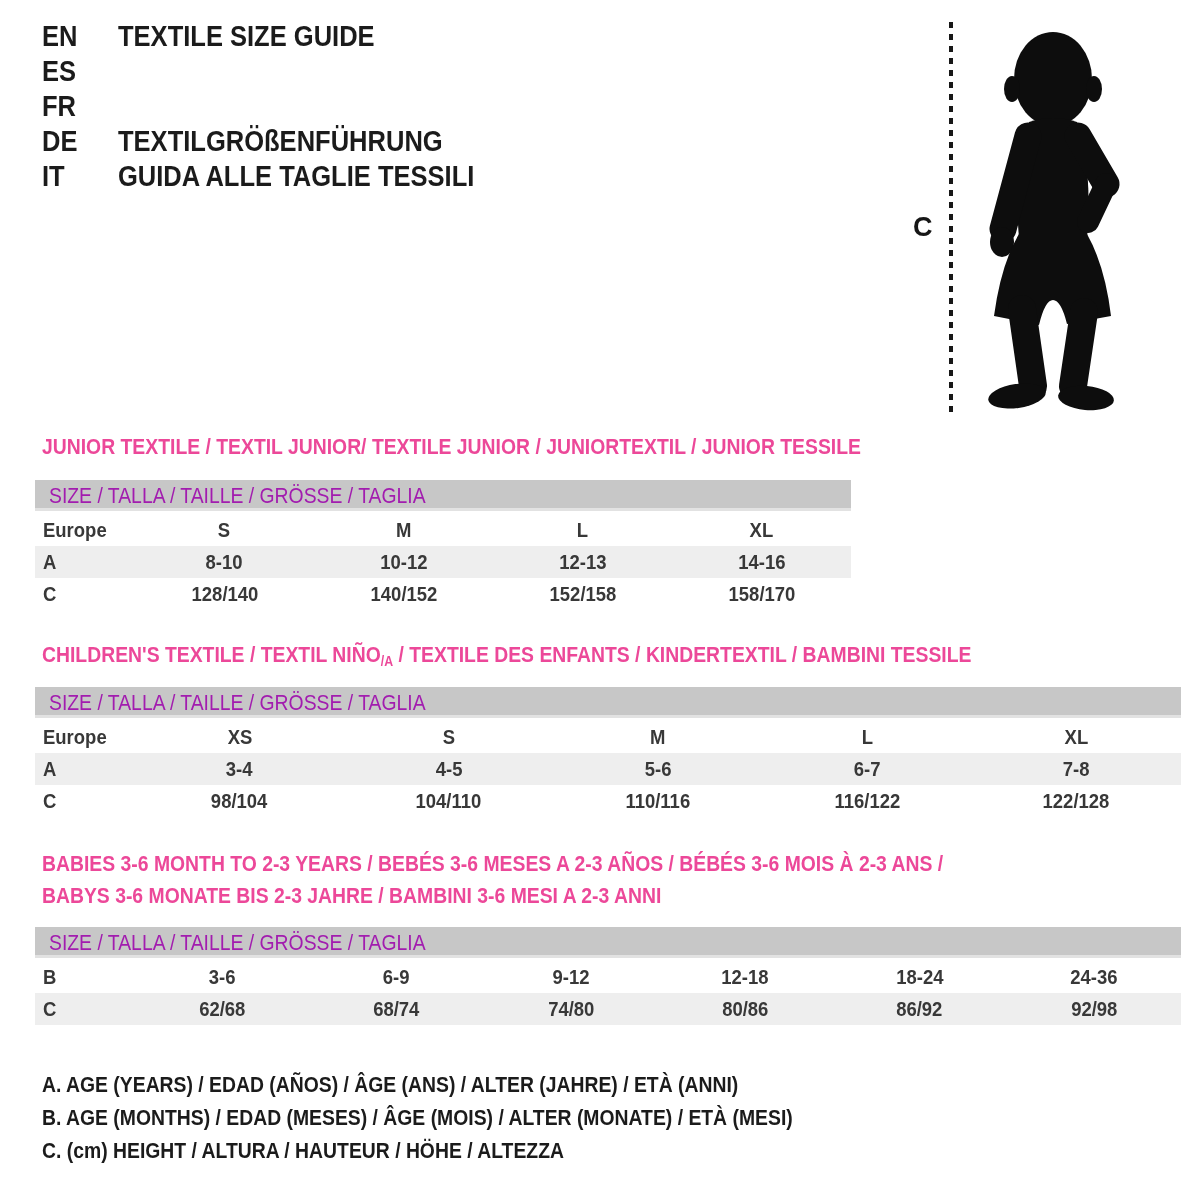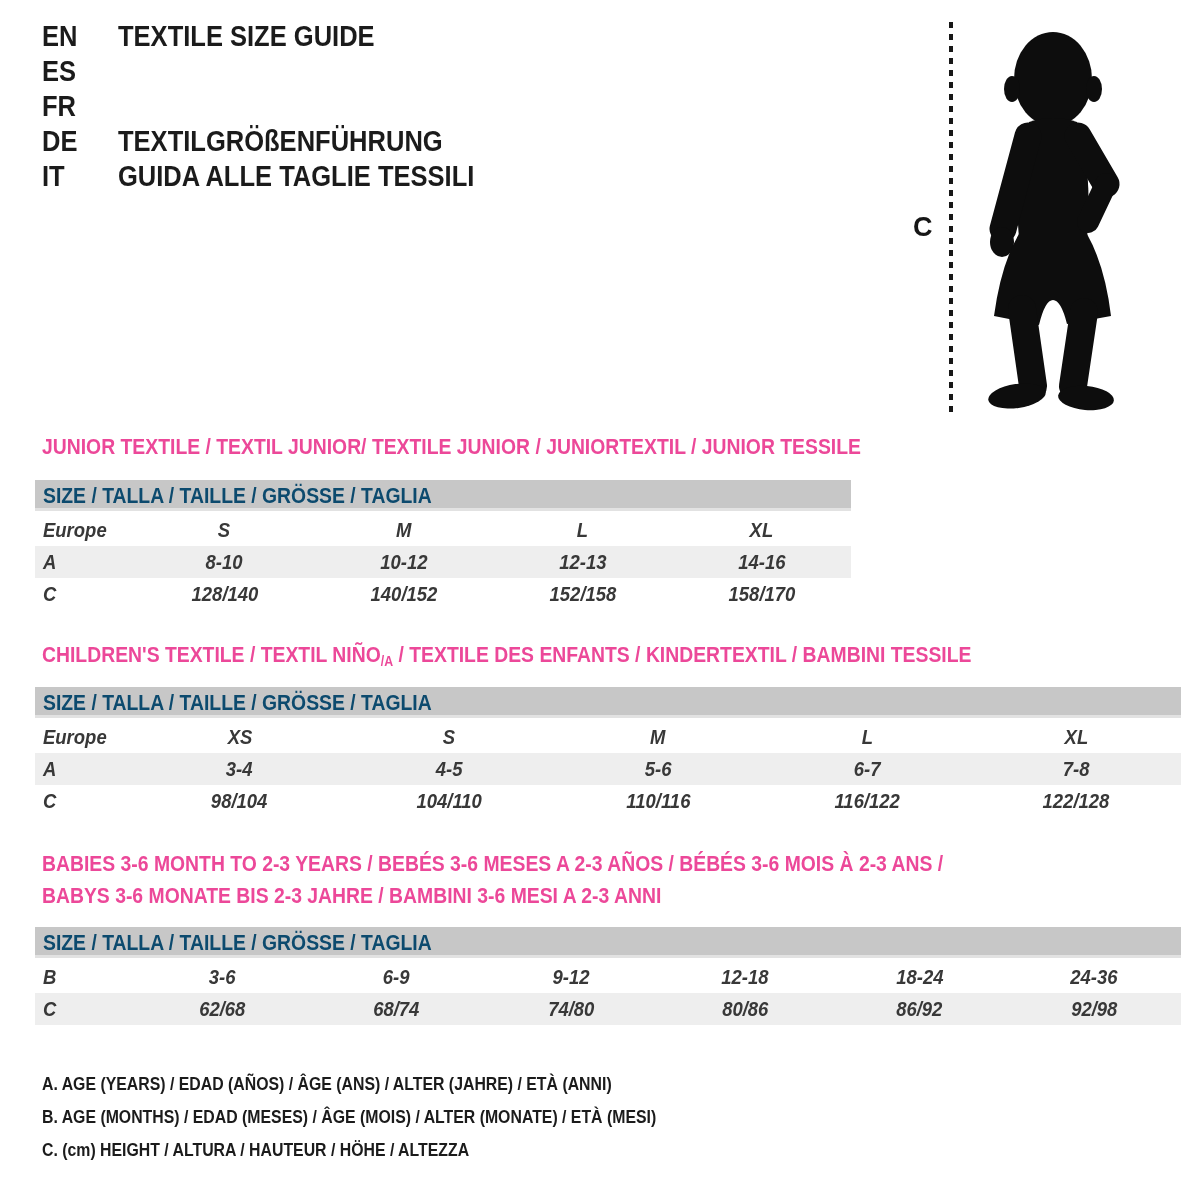--- a/index.html
+++ b/index.html
@@ -31,36 +31,36 @@
   
   .heading { position:absolute; left:42px; font-size:22px; font-weight:700; color:#ec4899; }
   .heading-2l { line-height:32px; }
   .hsub { font-size:14px; position:relative; top:4px; }
 
   
   .size-table { position:absolute; left:35px; }
   .size-bar {
     height:31px; line-height:31px; background:#c7c7c7;
     border-bottom:3px solid #e2e2e2; margin-bottom:3px;
-    font-size:22px; font-weight:700; color:#0c4a6e; padding-left:8px;
+    font-size:22px; font-weight:400; color:#a21caf; padding-left:14px;
     box-sizing:border-box;
   }
   .w-junior   { width:816px; }
   .w-wide     { width:1146px; }
-  .trow { display:grid; height:32px; align-items:center; font-size:21px; font-weight:700; color:#383838;font-style:italic; }
+  .trow { display:grid; height:32px; align-items:center; font-size:21px; font-weight:700; color:#383838; }
   .junior-grid   { grid-template-columns:100px repeat(4,1fr); width:816px; }
   .children-grid { grid-template-columns:100px repeat(5,1fr); width:1146px; }
   .babies-grid   { grid-template-columns:100px repeat(6,1fr); width:1146px; }
   .trow.alt { background:#eeeeee; }
   .tlabel { padding-left:8px; text-align:left; }
   .tcell  { text-align:center; }
 
   
   .legend { position:absolute; left:42px; top:1068px; }
-  .legend-line { height:33px; line-height:33px; font-size:18px; font-weight:700; color:#1b1b1b; }
+  .legend-line { height:33px; line-height:33px; font-size:22px; font-weight:700; color:#1b1b1b; }
 </style>
 </head>
 <body>
 
 <div class="page">
 
   <div class="lang-list">
     <div class="lang-row">
       <span class="lang-code"><span class="cx">EN</span></span>
       <span class="lang-title"><span class="cx">TEXTILE SIZE GUIDE</span></span>

